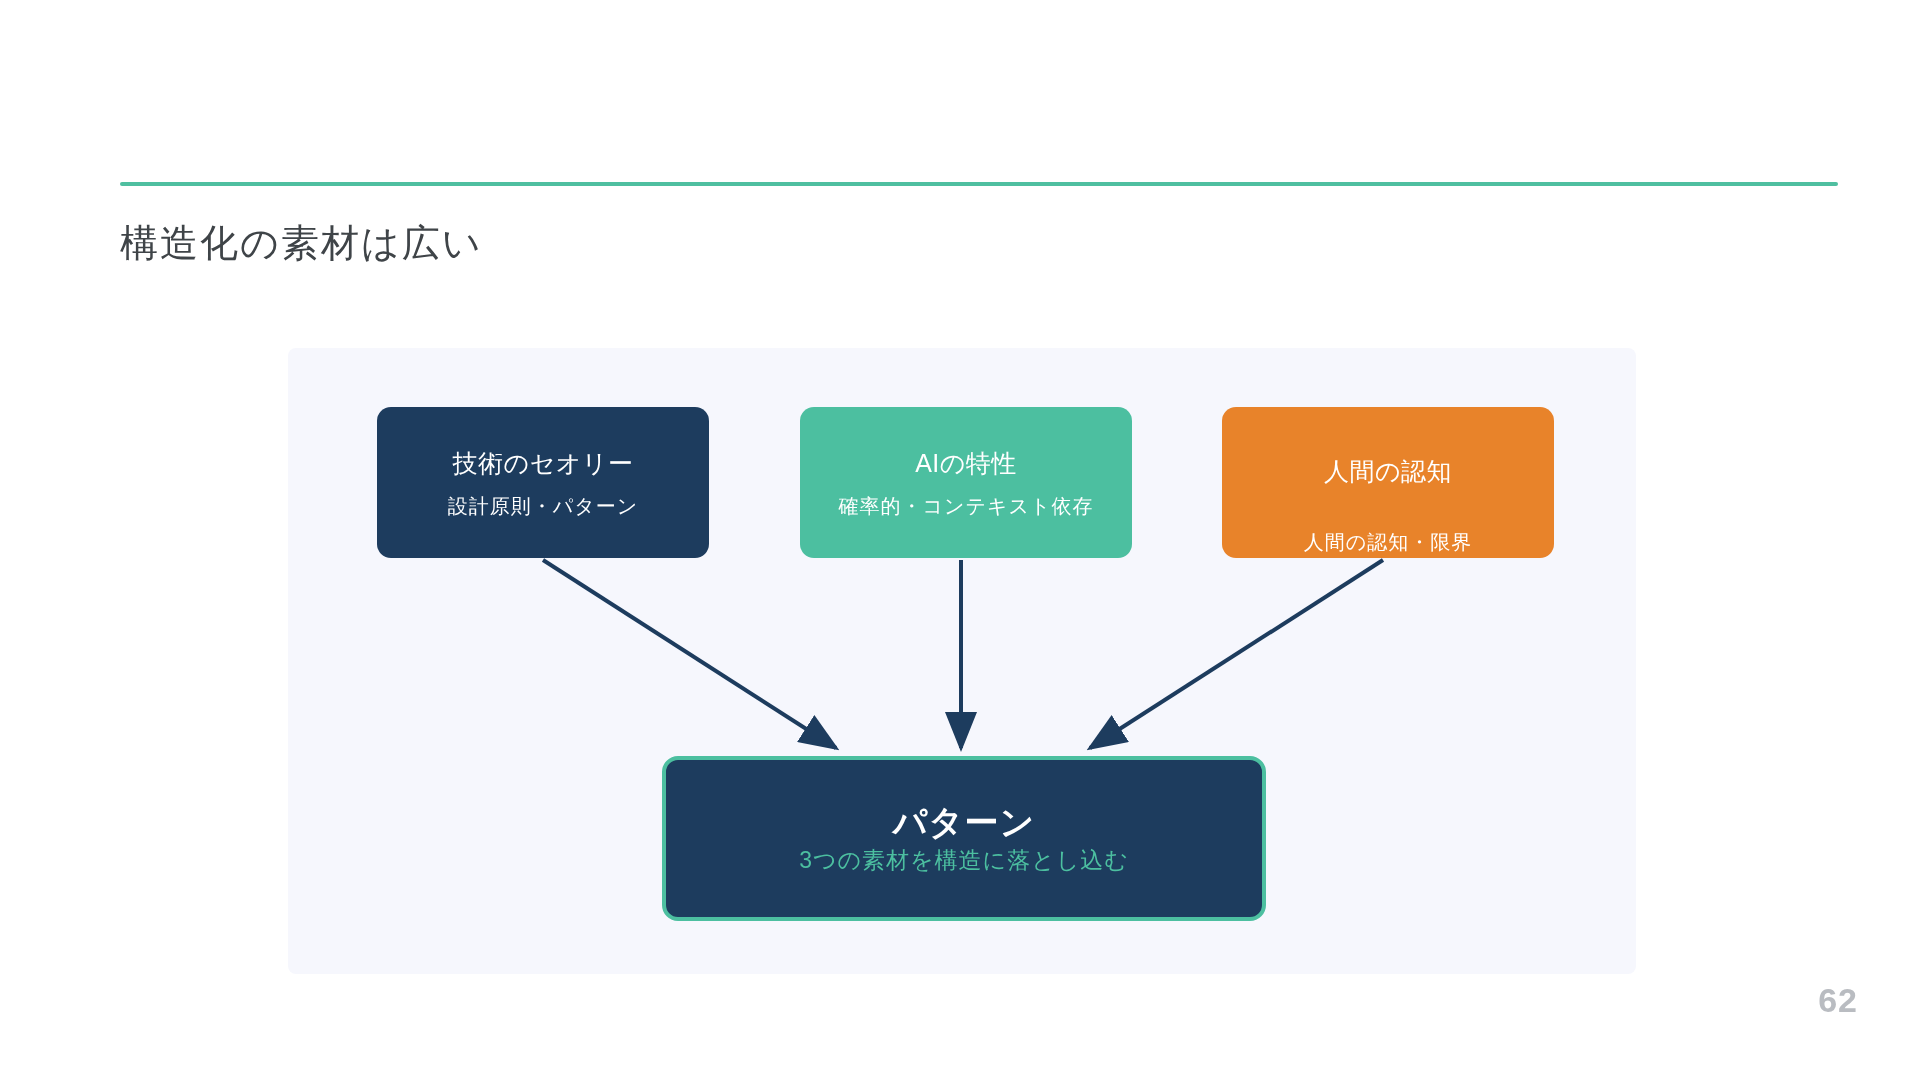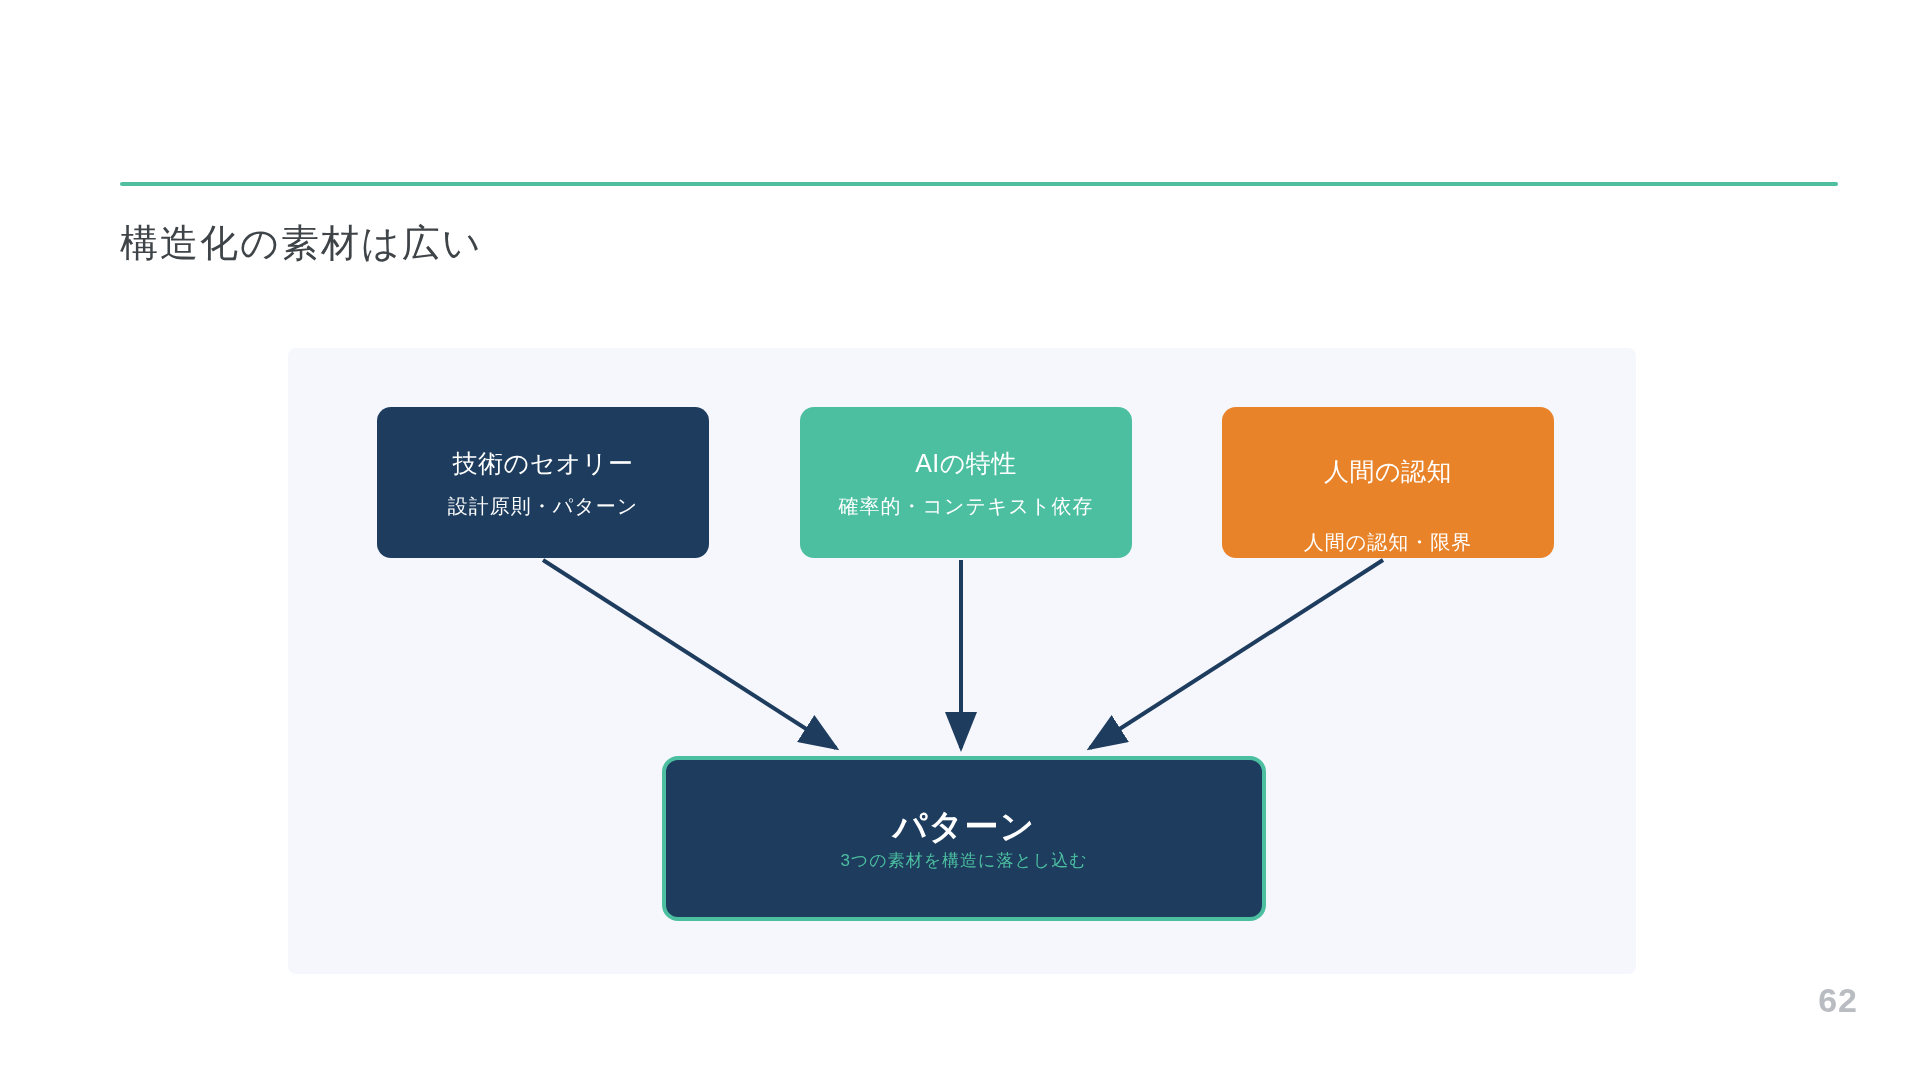--- a/index.html
+++ b/index.html
@@ -114,21 +114,21 @@
     border: 4px solid #4cbfa0;
     border-radius: 16px;
   }
   .node-result .node-title {
     font-size: 34px;
     font-weight: 600;
     color: #ffffff;
     letter-spacing: 1px;
   }
   .node-result .node-sub {
-    font-size: 17px;
+    font-size: 23px;
     color: #4cbfa0;
     letter-spacing: 1px;
     margin-top: 4px;
   }
 
   
   .arrows {
     position: absolute;
     left: 0; top: 0;
     width: 1920px;

